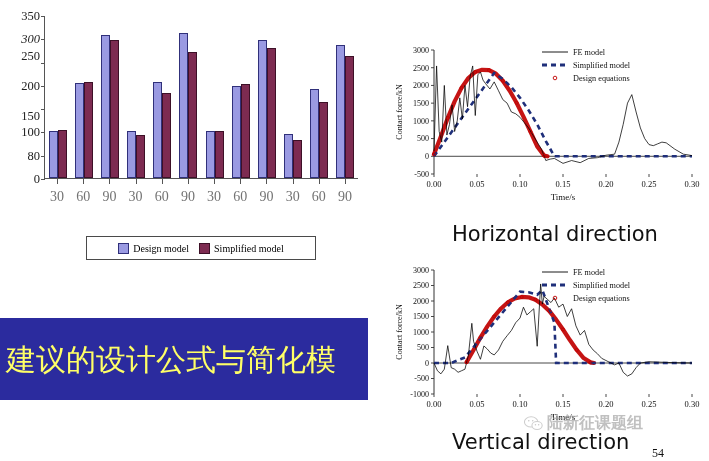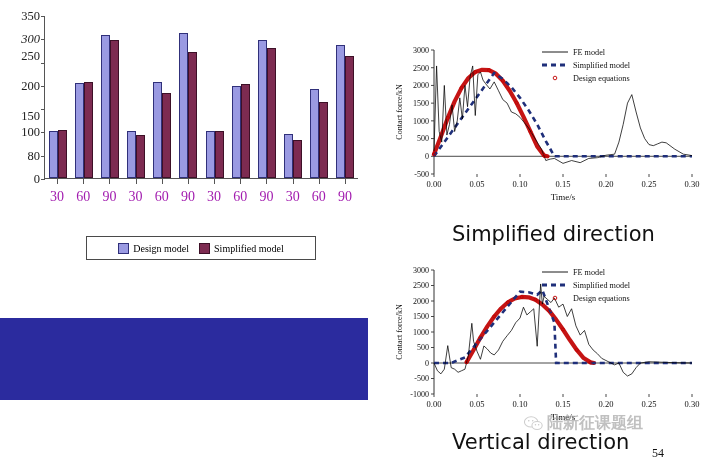--- a/index.html
+++ b/index.html
@@ -21,21 +21,21 @@
   .bc-pair{display:flex;align-items:flex-end;height:100%;gap:0px;}
   .bc-bar{width:9px;box-sizing:border-box;border:0.8px solid #333;}
   .bc-bar.design{background:#9a9ae2;border-color:#30307a;}
   .bc-bar.simpl{background:#7d2b51;border-color:#3d1027;}
   .bc-xtickrow{position:absolute;left:44px;top:179px;width:314px;height:8px;display:flex;}
   .bc-xtickcell{flex:1 1 0;position:relative;}
   .bc-xtickcell:after{content:"";position:absolute;left:50%;top:0;width:0;height:5px;
                       border-left:1.2px solid #555;}
   .bc-xlabrow{position:absolute;left:44px;top:189px;width:314px;display:flex;}
   .bc-xlab{flex:1 1 0;text-align:center;font-size:14px;
-           font-family:"Liberation Serif",serif;color:#a21caf;}
+           font-family:"Liberation Serif",serif;color:#737373;}
 
   #bar-legend{position:absolute;left:86px;top:236px;width:228px;height:22px;
               border:1px solid #4a4a4a;background:#fff;
               display:flex;align-items:center;justify-content:center;gap:10px;}
   .lg-item{display:flex;align-items:center;gap:4px;font-size:10px;
            font-family:"Liberation Serif",serif;color:#000;}
   .lg-swatch{width:9px;height:9px;border:0.8px solid #333;display:inline-block;}
   .lg-swatch.design{background:#9a9ae2;border-color:#30307a;}
   .lg-swatch.simpl{background:#7d2b51;border-color:#3d1027;}
 
@@ -193,20 +193,21 @@
       <span>Design model</span>
     </div>
     <div class="lg-item">
       <span class="lg-swatch simpl"></span>
       <span>Simplified model</span>
     </div>
   </div>
 </div>
 
 <div id="callout">
+  <div class="callout-line">建议的设计公式与简化模</div>
 </div>
 
 <div class="lchart" id="chart-horizontal" style="left:392px;top:34px;width:310px;height:178px;">
   <svg class="lc-inner" id="svg-horizontal" viewBox="0 0 310 178" preserveAspectRatio="none">
       <line x1="42" y1="16" x2="42" y2="140" stroke="#333" stroke-width="1"></line>
       <line x1="42" y1="122.28571428571429" x2="300" y2="122.28571428571429" stroke="#333" stroke-width="0.9"></line>
       <line x1="39" y1="140" x2="42" y2="140" stroke="#333" stroke-width="0.9"></line>
       <text x="37" y="142.8" font-size="8" text-anchor="end" font-family="&quot;Liberation Serif&quot;,serif" fill="#111">-500</text>
       <line x1="39" y1="122.28571428571429" x2="42" y2="122.28571428571429" stroke="#333" stroke-width="0.9"></line>
       <text x="37" y="125.08571428571429" font-size="8" text-anchor="end" font-family="&quot;Liberation Serif&quot;,serif" fill="#111">0</text>
@@ -251,21 +252,21 @@
       <circle cx="138.32" cy="97.4857142857143" r="1.5" fill="none" stroke="#c00000" stroke-width="0.8"></circle>
       <circle cx="152.08" cy="121.57714285714286" r="1.5" fill="none" stroke="#c00000" stroke-width="0.8"></circle>
       <line x1="150" y1="18" x2="176" y2="18" stroke="#000" stroke-width="0.9"></line>
       <text x="181" y="21" font-size="8.2" text-anchor="start" font-family="&quot;Liberation Serif&quot;,serif" fill="#111">FE model</text>
       <line x1="150" y1="31" x2="176" y2="31" stroke="#1f2f7a" stroke-width="2.8" stroke-dasharray="5 4"></line>
       <text x="181" y="34" font-size="8.2" text-anchor="start" font-family="&quot;Liberation Serif&quot;,serif" fill="#111">Simplified model</text>
       <circle cx="163" cy="44" r="1.8" fill="none" stroke="#c00000" stroke-width="0.9"></circle>
       <text x="181" y="47" font-size="8.2" text-anchor="start" font-family="&quot;Liberation Serif&quot;,serif" fill="#111">Design equations</text>
     </svg>
 </div>
-<div class="caption" style="left:452px;top:222px;">Simplified direction</div>
+<div class="caption" style="left:452px;top:222px;">Horizontal direction</div>
 
 <div class="lchart" id="chart-vertical" style="left:392px;top:258px;width:310px;height:172px;">
   <svg class="lc-inner" id="svg-vertical" viewBox="0 0 310 172" preserveAspectRatio="none">
       <line x1="42" y1="12" x2="42" y2="136" stroke="#333" stroke-width="1"></line>
       <line x1="42" y1="105" x2="300" y2="105" stroke="#333" stroke-width="0.9"></line>
       <line x1="39" y1="136" x2="42" y2="136" stroke="#333" stroke-width="0.9"></line>
       <text x="37" y="138.8" font-size="8" text-anchor="end" font-family="&quot;Liberation Serif&quot;,serif" fill="#111">-1000</text>
       <line x1="39" y1="120.5" x2="42" y2="120.5" stroke="#333" stroke-width="0.9"></line>
       <text x="37" y="123.3" font-size="8" text-anchor="end" font-family="&quot;Liberation Serif&quot;,serif" fill="#111">-500</text>
       <line x1="39" y1="105" x2="42" y2="105" stroke="#333" stroke-width="0.9"></line>

